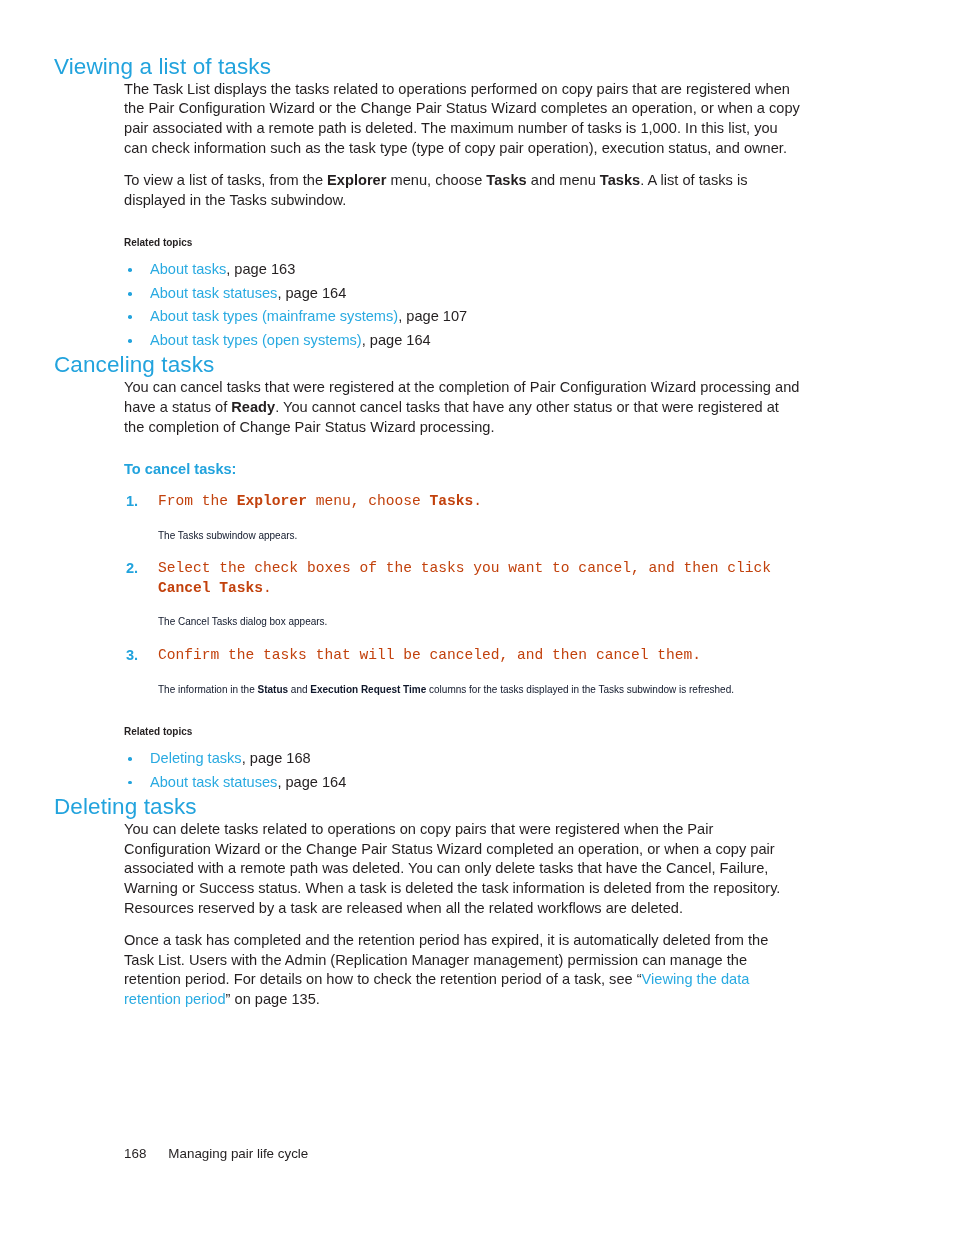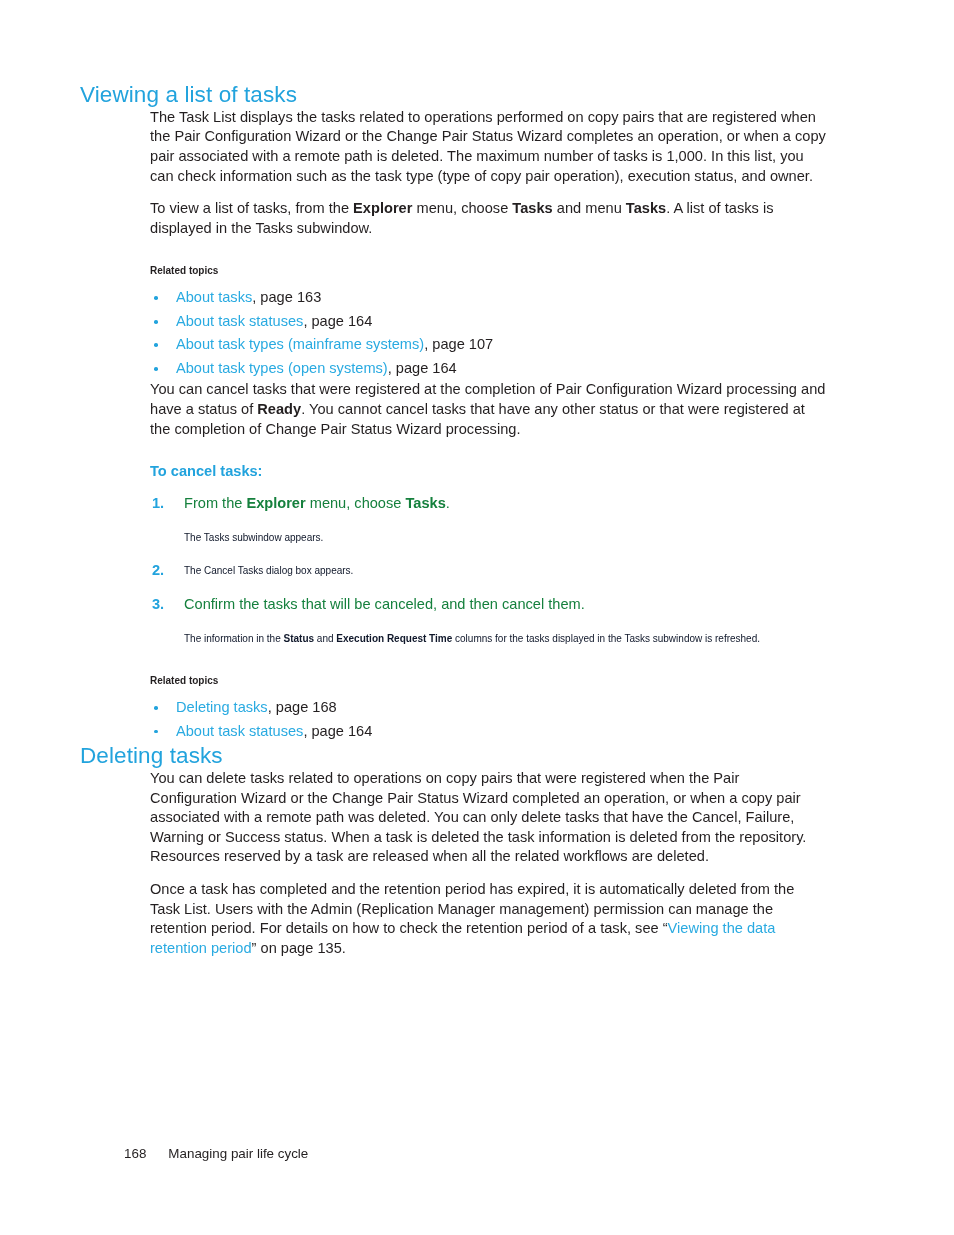--- a/index.html
+++ b/index.html
@@ -18,23 +18,22 @@
   .page {
     position: absolute;
     inset: 0;
     width: 954px;
     height: 1235px;
     overflow: hidden;
   }
   .content {
     position: absolute;
     left: 54px;
-    top: 82px;
+    top: 54px;
     width: 748px;
-    margin-left: 26px;
   }
 
   
   h1.section-heading {
     font-size: 22.5px;
     font-weight: 400;
     color: #22a3dd;
     margin: 0;
     padding: 0;
     line-height: 1.15;
@@ -127,21 +126,22 @@
     top: 0;
     font-size: 14.6px;
     font-weight: 700;
     color: #22a3dd;
     line-height: 19.6px;
   }
   ol.steps > li .step-text {
     font-size: 14.6px;
     line-height: 19.6px;
     display: block;
-    color: #15803d;
+    color: #c2410c;
+    font-family: Liberation Mono, monospace;
   }
   ol.steps > li .step-result {
     display: block;
     font-size: 10px;
     line-height: 19.6px;
     margin-top: 14px;
     color: #0f172a;
   }
 
   
@@ -172,34 +172,36 @@
       <p class="related-heading rt-gap">Related topics</p>
 
       <ul class="link-list">
         <li><span class="bullet"></span><a class="xlink">About tasks</a><span class="pagesuffix">, page 163</span></li>
         <li><span class="bullet"></span><a class="xlink">About task statuses</a><span class="pagesuffix">, page 164</span></li>
         <li><span class="bullet"></span><a class="xlink">About task types (mainframe systems)</a><span class="pagesuffix">, page 107</span></li>
         <li><span class="bullet"></span><a class="xlink">About task types (open systems)</a><span class="pagesuffix">, page 164</span></li>
       </ul>
     </div>
 
+    <h1 class="section-heading sec-gap-top">Canceling tasks</h1>
 
     <div class="indent">
       <p class="body first-para"><span>You can cancel tasks that were registered at the completion of Pair Configuration Wizard processing and have a status of </span><b>Ready</b><span>. You cannot cancel tasks that have any other status or that were registered at the completion of Change Pair Status Wizard processing.</span></p>
 
       <p class="proc-heading">To cancel tasks:</p>
 
       <ol class="steps">
         <li>
           <span class="num">1.</span>
           <span class="step-text"><span>From the </span><b>Explorer</b><span> menu, choose </span><b>Tasks</b><span>.</span></span>
           <span class="step-result">The Tasks subwindow appears.</span>
         </li>
         <li>
           <span class="num">2.</span>
+          <span class="step-text"><span>Select the check boxes of the tasks you want to cancel, and then click </span><b>Cancel Tasks</b><span>.</span></span>
           <span class="step-result">The Cancel Tasks dialog box appears.</span>
         </li>
         <li>
           <span class="num">3.</span>
           <span class="step-text">Confirm the tasks that will be canceled, and then cancel them.</span>
           <span class="step-result"><span>The information in the </span><b>Status</b><span> and </span><b>Execution Request Time</b><span> columns for the tasks displayed in the Tasks subwindow is refreshed.</span></span>
         </li>
       </ol>
 
       <p class="related-heading rt-gap">Related topics</p>

